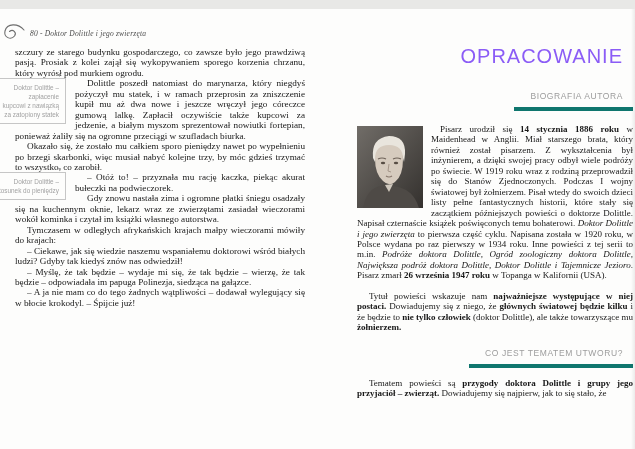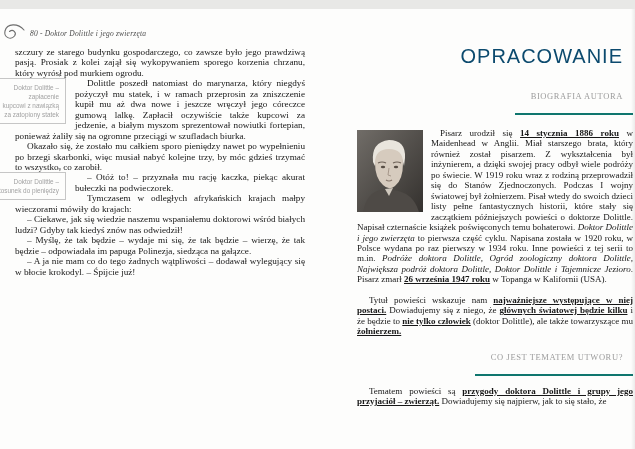--- a/index.html
+++ b/index.html
@@ -34,40 +34,39 @@
   }
   .mnote-arrow {
     position:absolute; top:-7px; right:4px;
     font-size:6px; line-height:1; color:#9b9b9b;
   }
   
   .page-right { position:absolute; top:0; left:357px; width:276px; }
   .rp-title {
     margin:36px 0 0; text-align:right; padding-right:10px;
     font-family:"Liberation Sans", sans-serif; font-weight:400;
-    font-size:20px; letter-spacing:1px; color:#0c4a6e;
+    font-size:20px; letter-spacing:1px; color:#8b5cf6;
   }
   .rp-section-head {
     text-align:right; margin-top:15px;
     font-family:"Liberation Sans", sans-serif;
     font-size:8.5px; letter-spacing:0.6px; color:#9c9c9c;
   }
   .rp-section-head.first { margin-top:23px; }
   .rule-span {
-    display:inline-block; padding:0 10px 12px 16px;
-    border-bottom:2px solid #0f766e;
-    font-family:Liberation Serif, serif;
+    display:inline-block; padding:0 10px 6px 16px;
+    border-bottom:4px solid #0f766e;
   }
   .rp-text {
     margin:10px 0 0; font-size:9px; line-height:10.45px;
     text-align:justify; color:#171717;
   }
   .rp-text.bio { margin-top:13px; text-indent:9px; }
   .rp-text.indent { text-indent:12px; }
-  .rp-text .b { font-weight:bold;text-decoration:underline; }
+  .rp-text .b { font-weight:bold; }
   .rp-text .i { font-style:italic; }
   .photo { float:left; width:66px; height:82px; margin:2px 8px 1px 0; }
   .edge-right {
     position:absolute; top:0; right:0; width:4px; height:100%;
     background:linear-gradient(to right, rgba(0,0,0,0), rgba(0,0,0,0.07));
   }
 </style>
 </head>
 <body>
 
@@ -96,20 +95,21 @@
 
       <p>
         <span class="mnote">
           <span class="mnote-arrow">▾</span>
           <span class="mnote-text">Doktor Dolittle –
 stosunek do pieniędzy</span>
         </span>
       </p>
 
       <p>– Otóż to! – przyznała mu rację kaczka, piekąc akurat bułeczki na podwieczorek.</p>
+      <p>Gdy znowu nastała zima i ogromne płatki śniegu osadzały się na kuchennym oknie, lekarz wraz ze zwierzętami zasiadał wieczorami wokół kominka i czytał im książki własnego autorstwa.</p>
       <p>Tymczasem w odległych afrykańskich krajach małpy wieczorami mówiły do krajach:</p>
       <p>– Ciekawe, jak się wiedzie naszemu wspaniałemu doktorowi wśród białych ludzi? Gdyby tak kiedyś znów nas odwiedził!</p>
       <p>– Myślę, że tak będzie – wydaje mi się, że tak będzie – wierzę, że tak będzie – odpowiadała im papuga Polinezja, siedząca na gałązce.</p>
       <p>– A ja nie mam co do tego żadnych wątpliwości – dodawał wylegujący się w błocie krokodyl. – Śpijcie już!</p>
     </div>
   </div>
 
   <div class="page-right">
     <h1 class="rp-title">OPRACOWANIE</h1>
 

